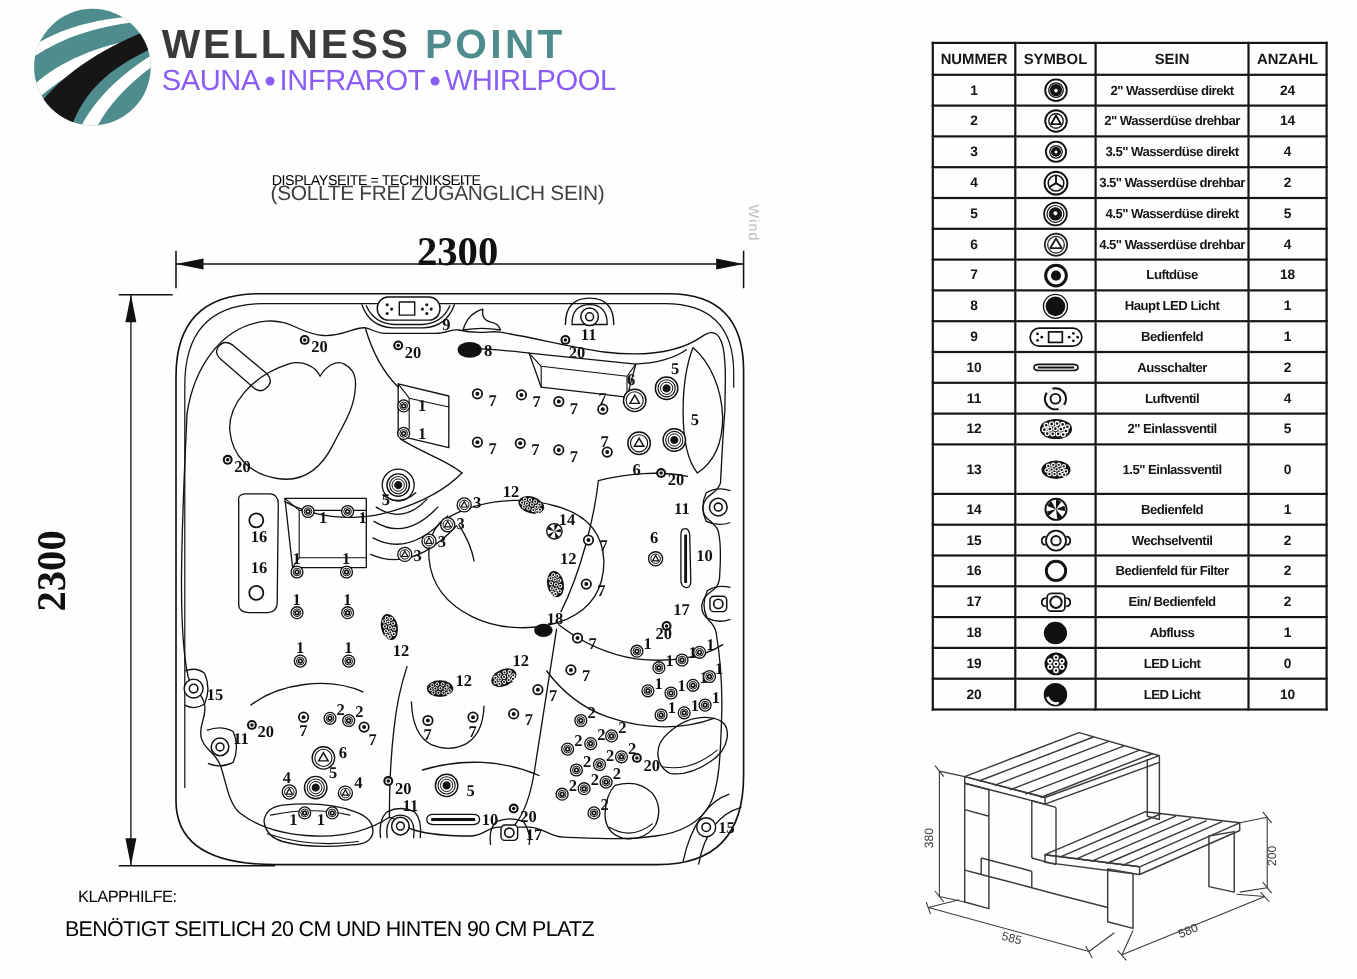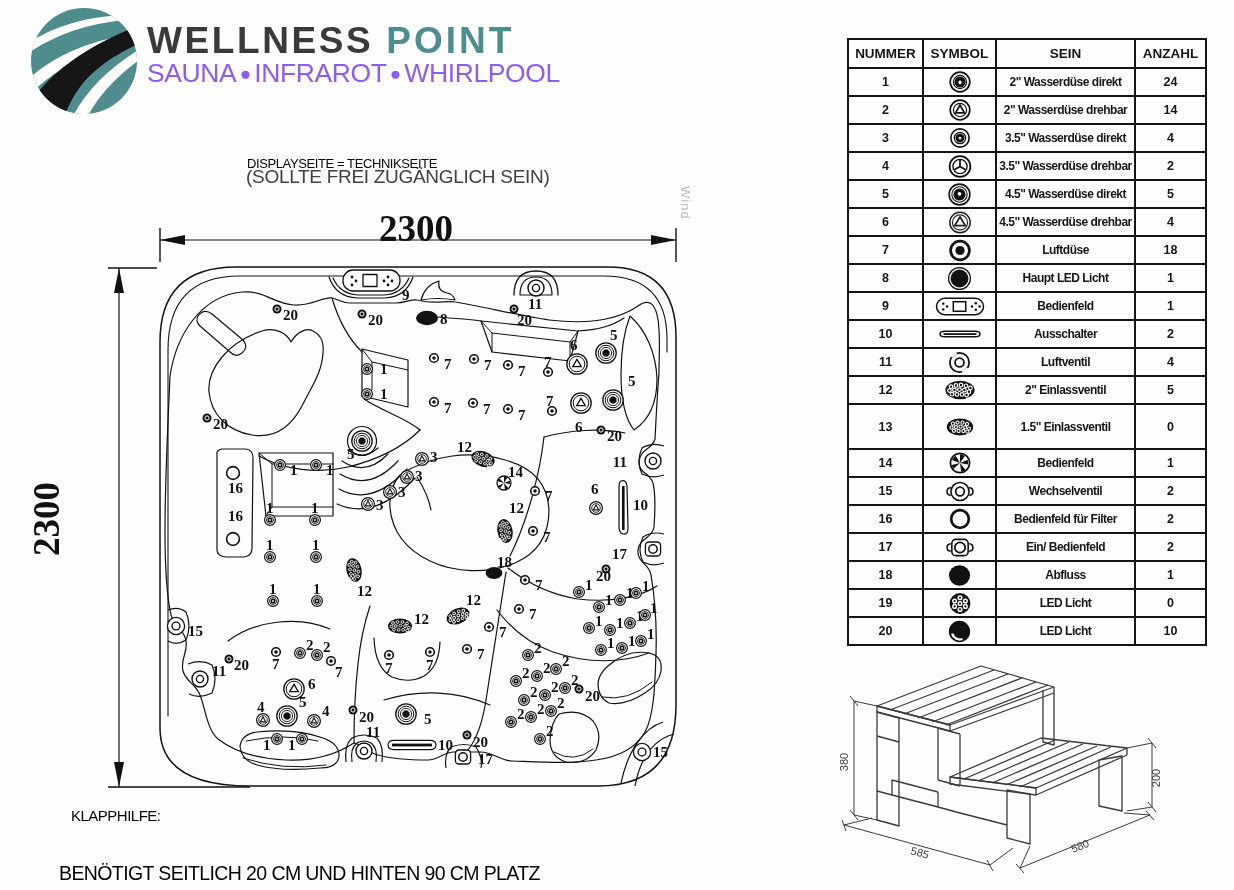--- a/index.html
+++ b/index.html
@@ -36,21 +36,21 @@
 <div class="abs" style="left:147px;top:58px;width:460px;font-size:26.5px;color:#8b5cf6;white-space:nowrap;letter-spacing:-0.4px;">SAUNA<span style="font-size:19px;vertical-align:2.5px;"> ● </span>INFRAROT<span style="font-size:19px;vertical-align:2.5px;"> ● </span>WHIRLPOOL</div>
 
 <div class="abs" style="left:247px;top:156px;font-size:13px;letter-spacing:-0.4px;color:#050505;">DISPLAYSEITE = TECHNIKSEITE</div>
 
 <div class="abs" style="left:246px;top:166px;font-size:19px;letter-spacing:-0.3px;color:#404040;">(SOLLTE FREI ZUGÄNGLICH SEIN)</div>
 
 <div class="abs" style="left:678px;top:186px;font-size:13px;color:#bcbcbc;writing-mode:vertical-rl;letter-spacing:1px;">Wind</div>
 
 <div class="abs" style="left:59px;top:807px;font-size:15px;letter-spacing:-0.5px;color:#050505;margin-left:12px;">KLAPPHILFE:</div>
 
-<div class="abs" style="left:59px;top:862px;font-size:19.5px;letter-spacing:-0.6px;color:#050505;">BENÖTIGT SEITLICH 20 CM UND HINTEN 90 CM PLATZ</div>
+<div class="abs" style="left:59px;top:834px;font-size:19.5px;letter-spacing:-0.6px;color:#050505;">BENÖTIGT SEITLICH 20 CM UND HINTEN 90 CM PLATZ</div>
 
 <table class="parts abs" style="left:847px;top:38px;width:360px;height:593px;">
 <colgroup>
       <col style="width:75px">
       <col style="width:73px">
       <col style="width:139px">
       <col style="width:71px">
     </colgroup>
 
 <tbody>

